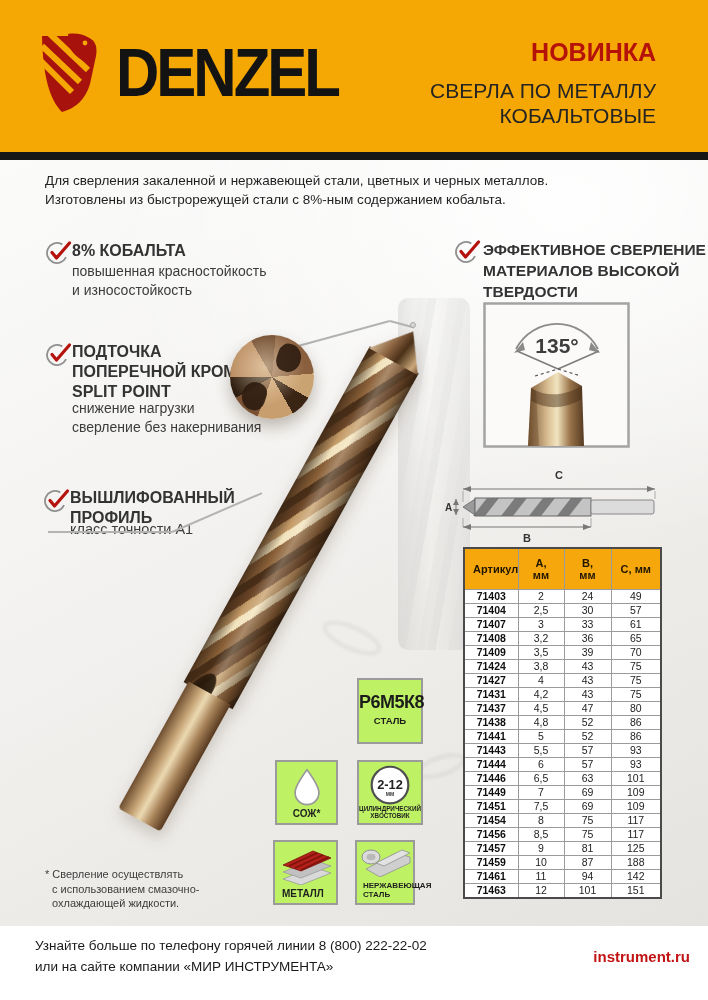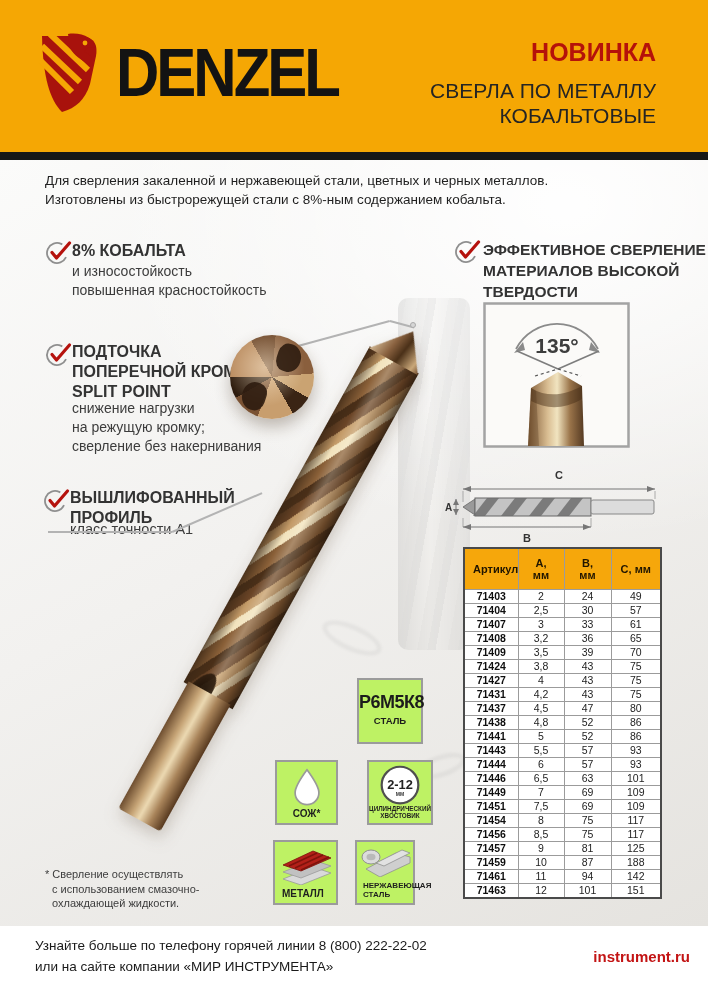--- a/index.html
+++ b/index.html
@@ -130,36 +130,35 @@
     <div>Для сверления закаленной и нержавеющей стали, цветных и черных металлов.</div>
     <div>Изготовлены из быстрорежущей стали с 8%-ным содержанием кобальта.</div>
   </div>
 
   <svg class="chk" style="left:45px; top:238px;" viewBox="0 0 27 27">
     <circle cx="12" cy="15" r="10" fill="none" stroke="#8f8f8f" stroke-width="1.8" stroke-dasharray="48 15" transform="rotate(25 12 15)"></circle>
     <path d="M7 14.5 L11.5 20 L24.5 5" fill="none" stroke="#B5120D" stroke-width="3.2" stroke-linecap="round" stroke-linejoin="round"></path>
   </svg>
   <div class="f-title" style="left:72px; top:241px;">8% КОБАЛЬТА</div>
   <div class="f-body" style="left:72px; top:262px;">
+    <div>повышенная красностойкость</div>
     <div>и износостойкость</div>
-    <div>повышенная красностойкость</div>
   </div>
 
   <svg class="chk" style="left:45px; top:340px;" viewBox="0 0 27 27">
     <circle cx="12" cy="15" r="10" fill="none" stroke="#8f8f8f" stroke-width="1.8" stroke-dasharray="48 15" transform="rotate(25 12 15)"></circle>
     <path d="M7 14.5 L11.5 20 L24.5 5" fill="none" stroke="#B5120D" stroke-width="3.2" stroke-linecap="round" stroke-linejoin="round"></path>
   </svg>
   <div class="f-title" style="left:72px; top:342px;">
     <div>ПОДТОЧКА</div>
     <div>ПОПЕРЕЧНОЙ КРОМКИ</div>
     <div>SPLIT POINT</div>
   </div>
   <div class="f-body" style="left:72px; top:399px;">
     <div>снижение нагрузки</div>
-    <div>на режущую кромку;</div>
     <div>сверление без накернивания</div>
   </div>
 
   <svg class="chk" style="left:43px; top:486px;" viewBox="0 0 27 27">
     <circle cx="12" cy="15" r="10" fill="none" stroke="#8f8f8f" stroke-width="1.8" stroke-dasharray="48 15" transform="rotate(25 12 15)"></circle>
     <path d="M7 14.5 L11.5 20 L24.5 5" fill="none" stroke="#B5120D" stroke-width="3.2" stroke-linecap="round" stroke-linejoin="round"></path>
   </svg>
   <div class="f-title" style="left:70px; top:488px;">
     <div>ВЫШЛИФОВАННЫЙ</div>
     <div>ПРОФИЛЬ</div>
@@ -413,21 +412,21 @@
     <div class="small-cap">СТАЛЬ</div>
   </div>
 
   <div class="badge" style="left:275px; top:760px; width:63px; height:65px;">
     <svg width="34" height="40" style="margin-top:4px;" viewBox="0 0 40 44">
       <path d="M20 3 C20 3 6 22 6 30 a14 14 0 0 0 28 0 C34 22 20 3 20 3 Z" fill="#ffffff" stroke="#9a9a9a" stroke-width="2"></path>
     </svg>
     <div class="b-label">СОЖ*</div>
   </div>
 
-  <div class="badge" style="left:367px; top:760px; width:66px; height:65px;">
+  <div class="badge" style="left:357px; top:760px; width:66px; height:65px;">
     <svg width="44" height="44" style="margin-top:2px;" viewBox="0 0 48 48">
       <circle cx="24" cy="23" r="20" fill="#fff" stroke="#4f4f4f" stroke-width="2.4"></circle>
       <text x="24" y="27" text-anchor="middle" font-size="14" font-weight="800" fill="#222">2-12</text>
       <text x="24" y="35" text-anchor="middle" font-size="5.5" font-weight="700" fill="#333">ММ</text>
     </svg>
     <div class="b-cap2">
       <div>ЦИЛИНДРИЧЕСКИЙ</div>
       <div>ХВОСТОВИК</div>
     </div>
   </div>

